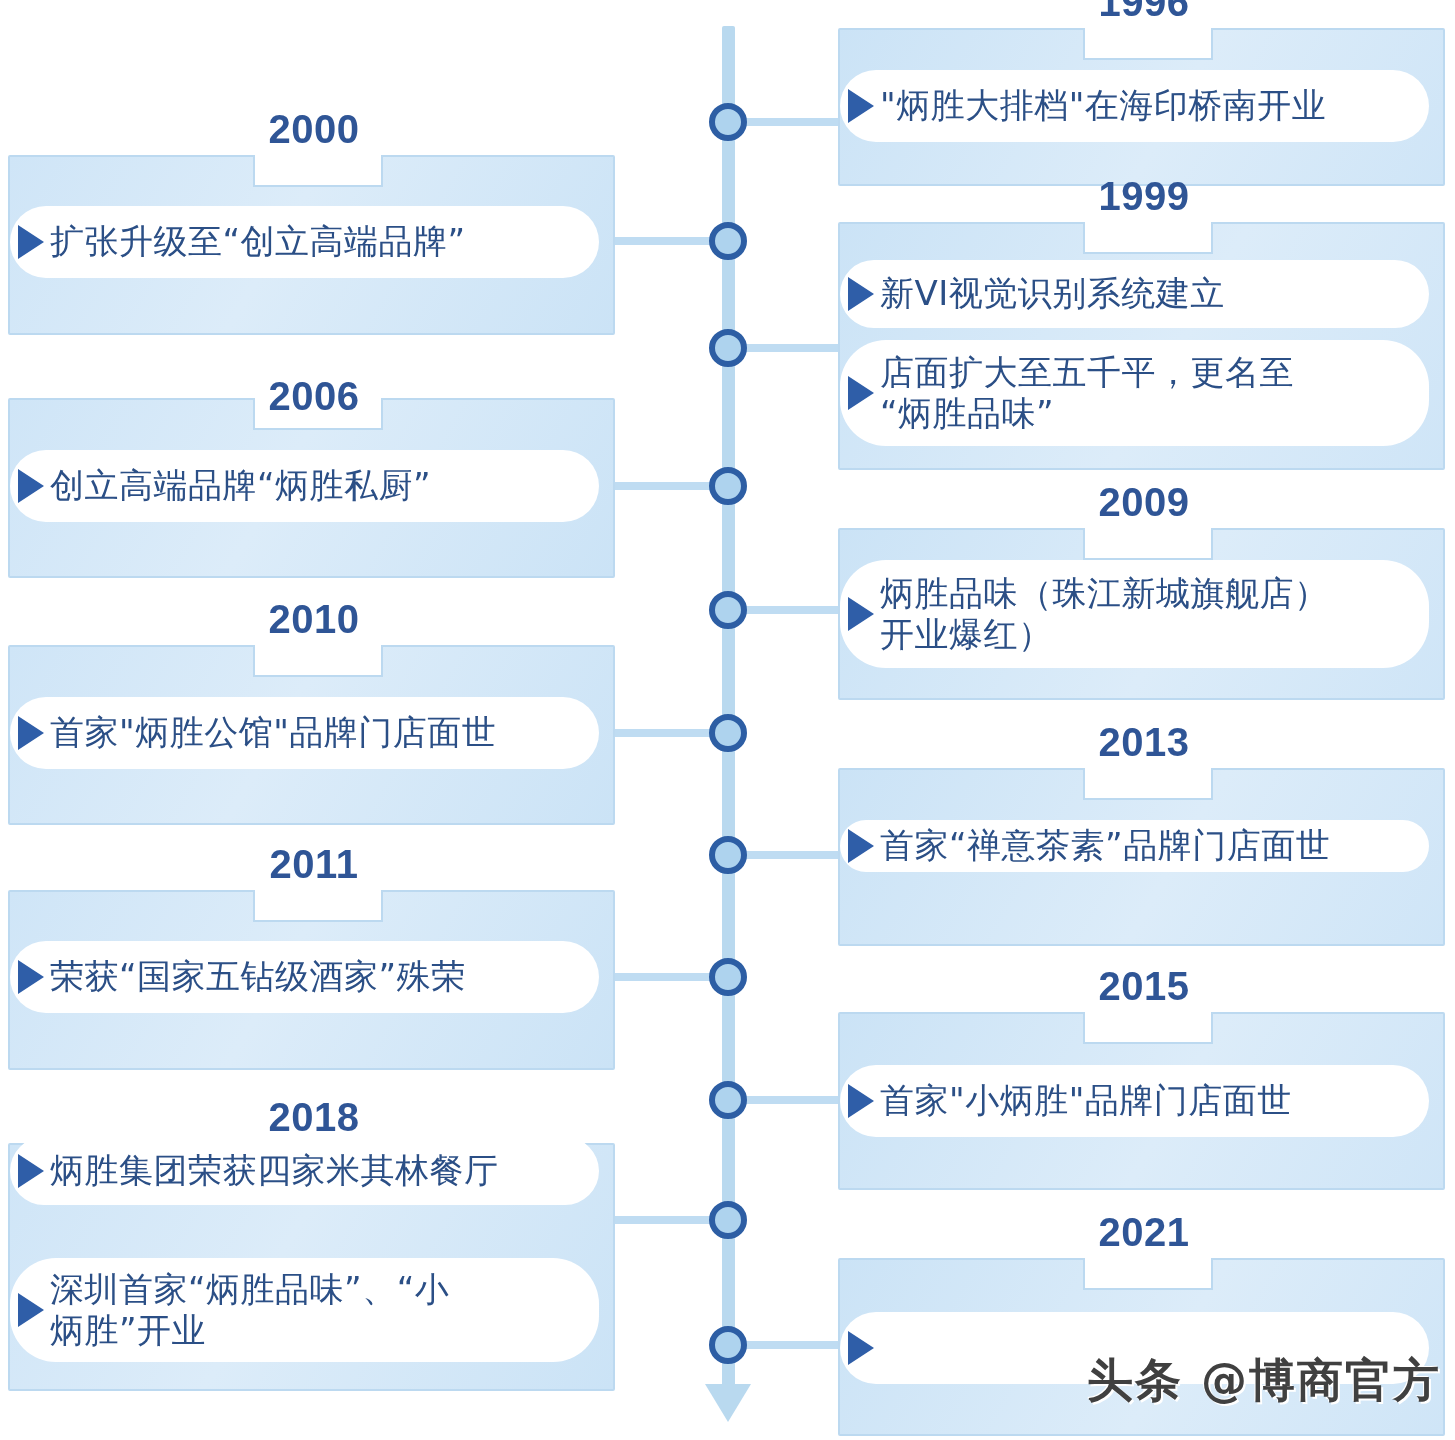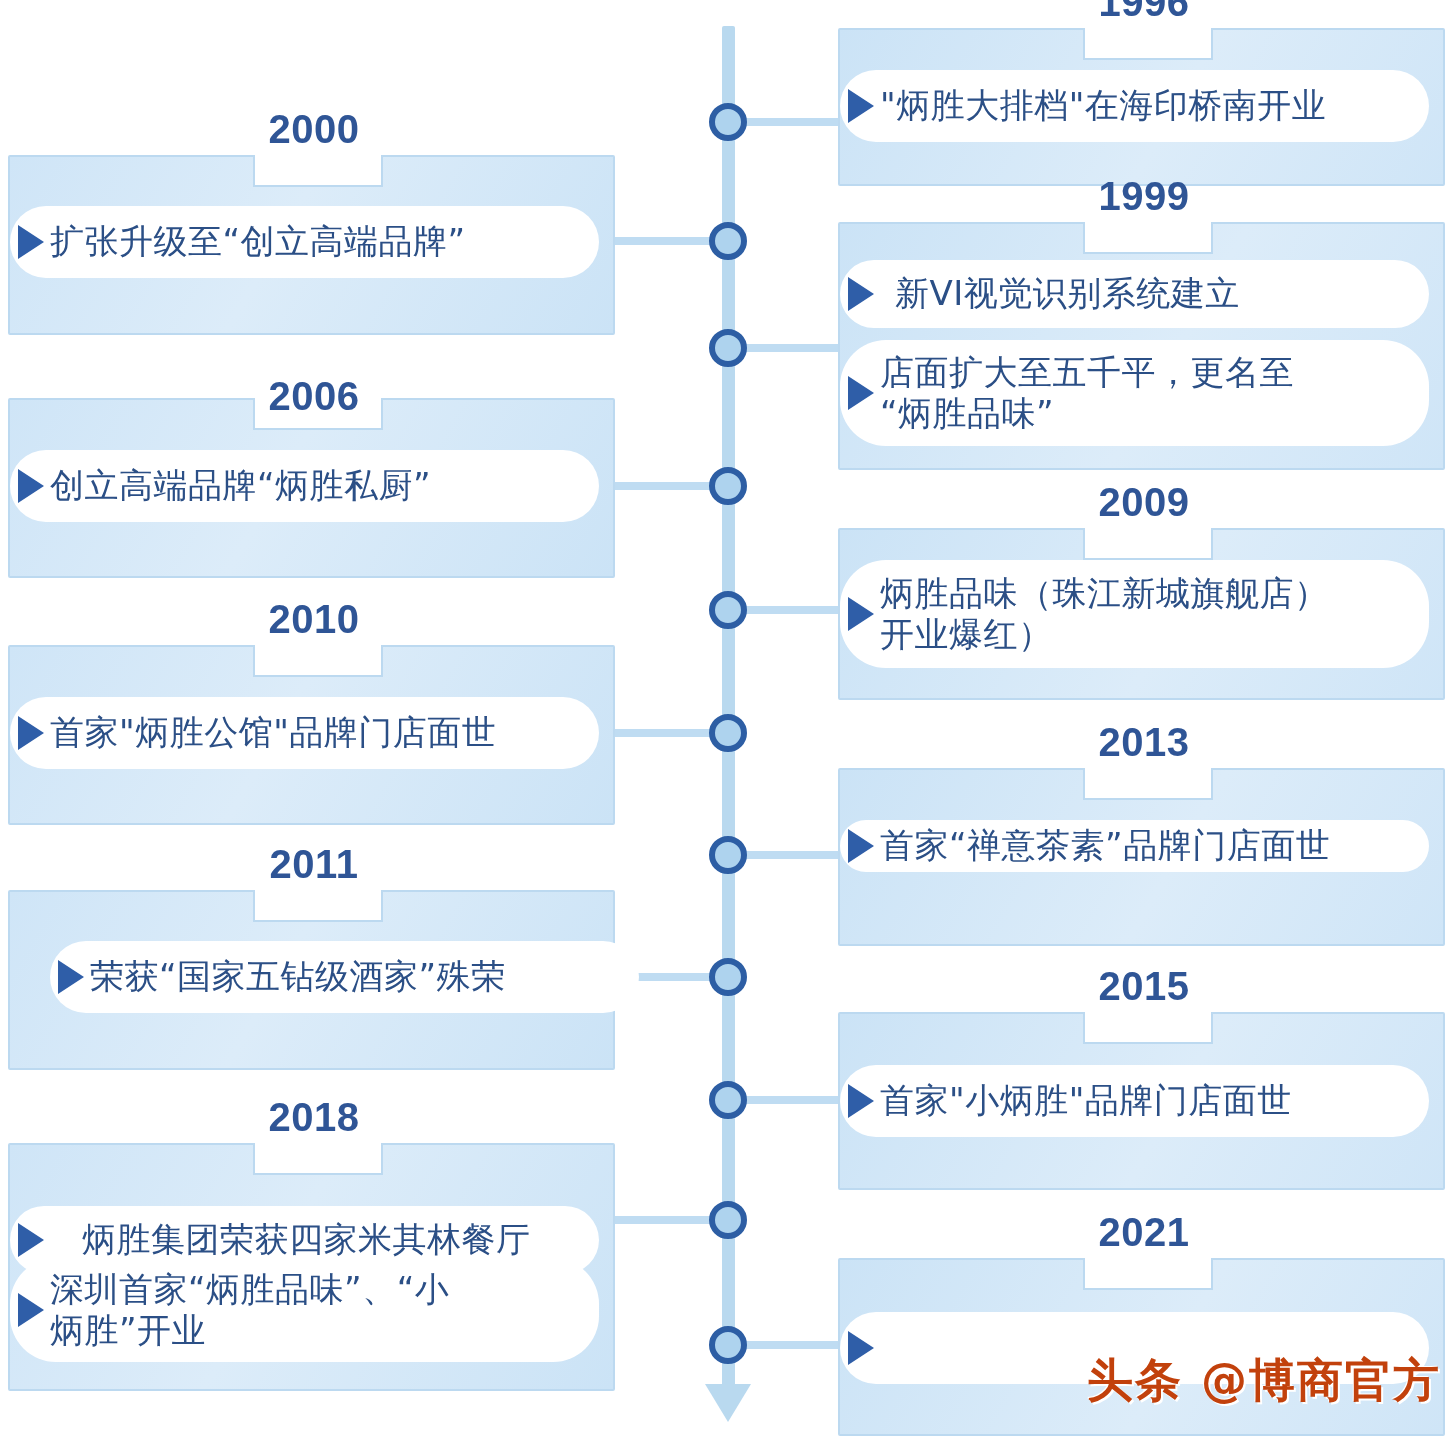--- a/index.html
+++ b/index.html
@@ -78,21 +78,21 @@
     font-size:34px;line-height:1.22;
     color:#2b4f86;
     font-family:"DejaVu Sans","Liberation Sans",sans-serif;
     white-space:pre-line;
     letter-spacing:0.5px;
   }
 
   
   .watermark{
     position:absolute;right:14px;bottom:28px;
-    font-size:46px;font-weight:bold;color:#c2410c;
+    font-size:46px;font-weight:bold;color:#404040;
     font-family:"DejaVu Sans","Liberation Sans",sans-serif;
     text-shadow:2px 2px 0 #ffffff,-1px -1px 0 #ffffff;
     letter-spacing:2px;
     white-space:nowrap;
   }
 </style>
 </head>
 <body>
 
 <div id="axis-wrap">
@@ -139,21 +139,21 @@
     </div>
     <div class="year-label" style="left: 231px; top: 107px; width: 166px;">2000</div>
     <div class="pill" style="left: 10px; top: 206px; width: 589px; height: 72px;">
       <span class="tri"></span>
       <span class="ptext">扩张升级至“创立高端品牌”</span>
     </div>
     <div class="card right" style="left: 838px; top: 222px; width: 607px; height: 248px;">
       <div class="year-notch" style="left: 243px; width: 126px;"></div>
     </div>
     <div class="year-label" style="left: 1061px; top: 174px; width: 166px;">1999</div>
-    <div class="pill" style="left: 840px; top: 260px; width: 589px; height: 68px; gap: 15px;">
+    <div class="pill" style="left: 840px; top: 260px; width: 589px; height: 68px;">
       <span class="tri"></span>
       <span class="ptext">新VI视觉识别系统建立</span>
     </div>
     <div class="pill" style="left: 840px; top: 340px; width: 589px; height: 106px;">
       <span class="tri"></span>
       <span class="ptext">店面扩大至五千平，更名至
 “炳胜品味”</span>
     </div>
     <div class="card" style="left: 8px; top: 398px; width: 607px; height: 180px;">
       <div class="year-notch" style="left: 243px; width: 126px;"></div>
@@ -185,37 +185,37 @@
     </div>
     <div class="year-label" style="left: 1061px; top: 720px; width: 166px;">2013</div>
     <div class="pill" style="left: 840px; top: 820px; width: 589px; height: 52px;">
       <span class="tri"></span>
       <span class="ptext">首家“禅意茶素”品牌门店面世</span>
     </div>
     <div class="card" style="left: 8px; top: 890px; width: 607px; height: 180px;">
       <div class="year-notch" style="left: 243px; width: 126px;"></div>
     </div>
     <div class="year-label" style="left: 231px; top: 842px; width: 166px;">2011</div>
-    <div class="pill" style="left: 10px; top: 941px; width: 589px; height: 72px; margin-left: 40px;">
+    <div class="pill" style="left: 10px; top: 941px; width: 589px; height: 72px;">
       <span class="tri"></span>
       <span class="ptext">荣获“国家五钻级酒家”殊荣</span>
     </div>
     <div class="card right" style="left: 838px; top: 1012px; width: 607px; height: 178px;">
       <div class="year-notch" style="left: 243px; width: 126px;"></div>
     </div>
     <div class="year-label" style="left: 1061px; top: 964px; width: 166px;">2015</div>
     <div class="pill" style="left: 840px; top: 1065px; width: 589px; height: 72px;">
       <span class="tri"></span>
       <span class="ptext">首家"小炳胜"品牌门店面世</span>
     </div>
     <div class="card" style="left: 8px; top: 1143px; width: 607px; height: 248px;">
       <div class="year-notch" style="left: 243px; width: 126px;"></div>
     </div>
     <div class="year-label" style="left: 231px; top: 1095px; width: 166px;">2018</div>
-    <div class="pill" style="left: 10px; top: 1206px; width: 589px; height: 68px; gap: 32px;">
+    <div class="pill" style="left: 10px; top: 1137px; width: 589px; height: 68px;">
       <span class="tri"></span>
       <span class="ptext">炳胜集团荣获四家米其林餐厅</span>
     </div>
     <div class="pill" style="left: 10px; top: 1258px; width: 589px; height: 104px;">
       <span class="tri"></span>
       <span class="ptext">深圳首家“炳胜品味”、“小
 炳胜”开业</span>
     </div>
     <div class="card right" style="left: 838px; top: 1258px; width: 607px; height: 178px;">
       <div class="year-notch" style="left: 243px; width: 126px;"></div>

